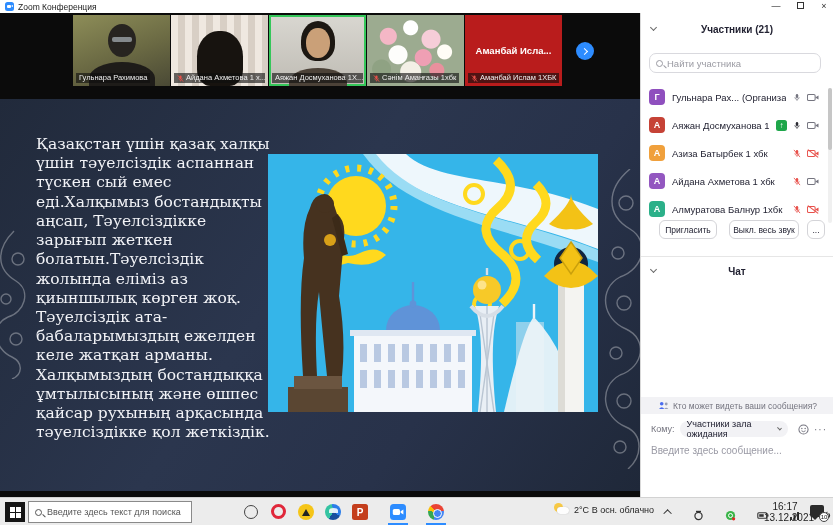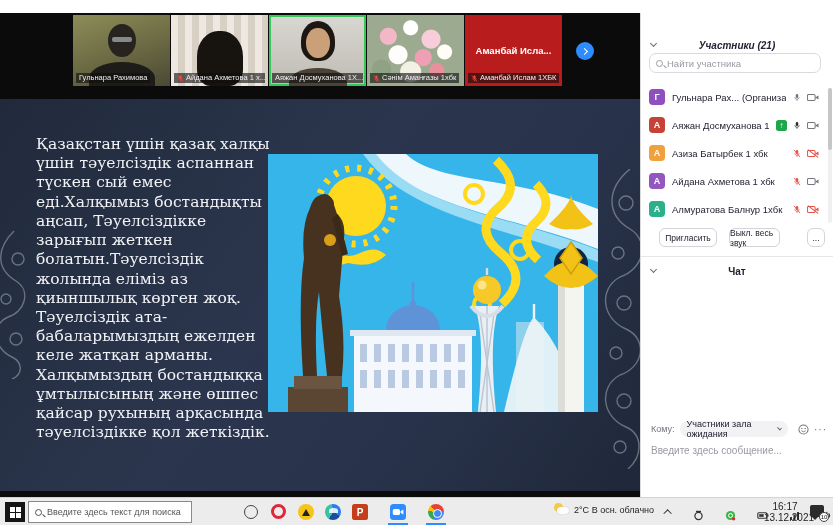--- a/index.html
+++ b/index.html
@@ -66,46 +66,46 @@
   .orn { position:absolute; opacity:.32; }
   .orn-l { left:-6px; top:130px; }
   .orn-r { left:600px; top:70px; }
 
   
   .sidebar { position:absolute; top:13px; right:0; width:193px; height:484px; background:#fff; border-left:1px solid #d9d9d9; }
   .chev { display:inline-block; width:5px; height:5px; border-left:1.3px solid #6a6a6a; border-bottom:1.3px solid #6a6a6a; transform:rotate(-45deg); }
   .panel-head { position:absolute; left:0; right:0; display:flex; align-items:center; justify-content:center; height:16px; }
   .panel-head .chev { position:absolute; left:10px; top:4px; }
   .panel-title { font-size:10px; font-weight:bold; color:#232333; }
-  .p-head { top:24px;font-style:italic; }
+  .p-head { top:8px; }
   .search-wrap { position:absolute; left:8px; top:40px; width:172px; height:20px; background:#fff;
     border:1px solid #d9d9de; border-radius:7px; display:flex; align-items:center; padding:0 6px; gap:4px; }
   .mag { width:7px; height:7px; border:1.2px solid #9a9aa2; border-radius:50%; position:relative; flex:0 0 auto; }
   .mag::after { content:""; position:absolute; left:5.5px; top:5.5px; width:3.5px; height:1.2px; background:#9a9aa2; transform:rotate(45deg); }
   .search-input { border:none; outline:none; flex:1; font-size:9.5px; color:#333; background:transparent; }
   .search-input::placeholder { color:#9a9aa2; }
 
   .prow { position:absolute; left:0; width:186px; height:22px; display:flex; align-items:center; padding:0 8px; gap:7px; }
   .avatar { width:16px; height:16px; border-radius:4px; color:#fff; font-size:9px; font-weight:bold;
     display:flex; align-items:center; justify-content:center; flex:0 0 auto; }
   .pname { font-size:9.5px; color:#232333; white-space:nowrap; overflow:hidden; flex:1; }
   .picons { display:flex; align-items:center; gap:6px; flex:0 0 auto; }
   .badge-share { width:11px; height:11px; background:#1ea64a; border-radius:2.5px; color:#fff; font-size:8px;
     line-height:11px; text-align:center; }
   .ic { display:inline-flex; }
   .ic svg { display:block; }
   .gray { color:#74747f; } .dark { color:#2b2b33; } .red { color:#e8504a; }
   .pscroll { position:absolute; right:1px; top:75px; width:4px; height:135px; background:#f0f0f0; border-radius:2px; }
   .pscroll .thumb { position:absolute; top:0; left:0; width:4px; height:62px; background:#c6c6c6; border-radius:2px; }
 
-  .pbtns { position:absolute; top:215px; left:0; width:193px; height:20px; }
+  .pbtns { position:absolute; top:207px; left:0; width:193px; height:20px; }
   .pbtn { position:absolute; height:19px; background:#fff; border:1px solid #d4d4d8; border-radius:6px;
     font-size:8.5px; color:#232333; display:flex; align-items:center; justify-content:center; cursor:pointer; }
   .pbtn-invite { left:18px; width:58px; }
-  .pbtn-muteall { left:88px; width:51px; }
+  .pbtn-muteall { left:88px; width:70px; }
   .pbtn-more { left:166px; width:18px; }
   .divider { position:absolute; left:0; width:193px; height:1px; background:#e6e6e6; }
   .d1 { top:243px; }
   .c-head { top:250px; }
 
   .visnote { position:absolute; left:0; top:384px; width:193px; height:17px; background:#f2f2f5;
     display:flex; align-items:center; justify-content:center; gap:4px; font-size:8.5px; color:#74747f; }
   .torow { position:absolute; left:10px; top:408px; right:6px; height:16px; display:flex; align-items:center; gap:5px; }
   .tolabel { font-size:9px; color:#74747f; }
   .tochip { background:#f2f2f5; border-radius:8px; height:16px; padding:0 7px; display:flex; align-items:center; gap:18px;
@@ -157,20 +157,29 @@
   .notif { position:absolute; left:810px; top:7px; width:14px; height:12px; background:#2b2b2b; border-radius:2px; cursor:pointer; }
   .notif::before { content:""; position:absolute; left:2px; bottom:-3px; border-left:3px solid transparent; border-right:3px solid transparent; border-top:3px solid #2b2b2b; }
   .notif .nbadge { position:absolute; right:-5px; bottom:-5px; width:10px; height:10px; background:#fff; border:1px solid #444;
     border-radius:50%; font-size:6px; line-height:8px; text-align:center; color:#111; }
 </style>
 </head>
 <body>
 
 <div id="app">
 
+  <div class="titlebar">
+    <span class="zoom-ico"></span>
+    <span class="ztitle">Zoom Конференция</span>
+    <span class="winctrls">
+      <span class="wc">—</span>
+      <span class="wc"><span class="wc-max" style="display:inline-block"></span></span>
+      <span class="wc">×</span>
+    </span>
+  </div>
 
   <div class="main">
 
     <div class="strip">
       <div class="tile t1" style="left:73px">
         <div class="body"></div>
         <div class="head"></div>
         <div class="glass"></div>
         <div class="vlabel">
           <span>Гульнара Рахимова</span>
@@ -463,20 +472,31 @@
       <div class="pbtn pbtn-more">...</div>
     </div>
 
     <div class="divider d1"></div>
 
     <div class="panel-head c-head" style="position:absolute;top:250px">
       <span class="chev"></span>
       <span class="panel-title">Чат</span>
     </div>
 
+    <div class="visnote">
+      <span class="ic">
+        <svg width="11" height="9" viewBox="0 0 12 10">
+            <circle cx="4" cy="3" r="2" fill="#4a6cf0"></circle>
+            <path d="M1 9 q3 -4 6 0 z" fill="#4a6cf0"></path>
+            <circle cx="9" cy="3.4" r="1.6" fill="#9aa0b5"></circle>
+            <path d="M6.8 9 q2.2 -3.2 4.6 0 z" fill="#9aa0b5"></path>
+          </svg>
+      </span>
+      <span>Кто может видеть ваши сообщения?</span>
+    </div>
 
     <div class="torow">
       <span class="tolabel">Кому:</span>
       <span class="tochip">
         <span>Участники зала ожидания</span>
         <span class="chev"></span>
       </span>
       <span class="spacer"></span>
       <span class="ic">
         <svg width="11" height="11" viewBox="0 0 12 12">

